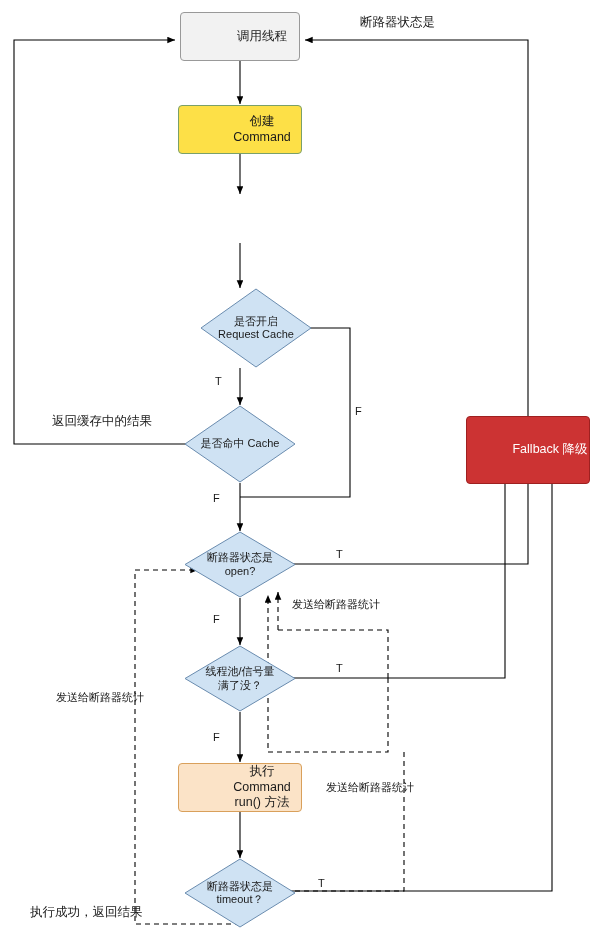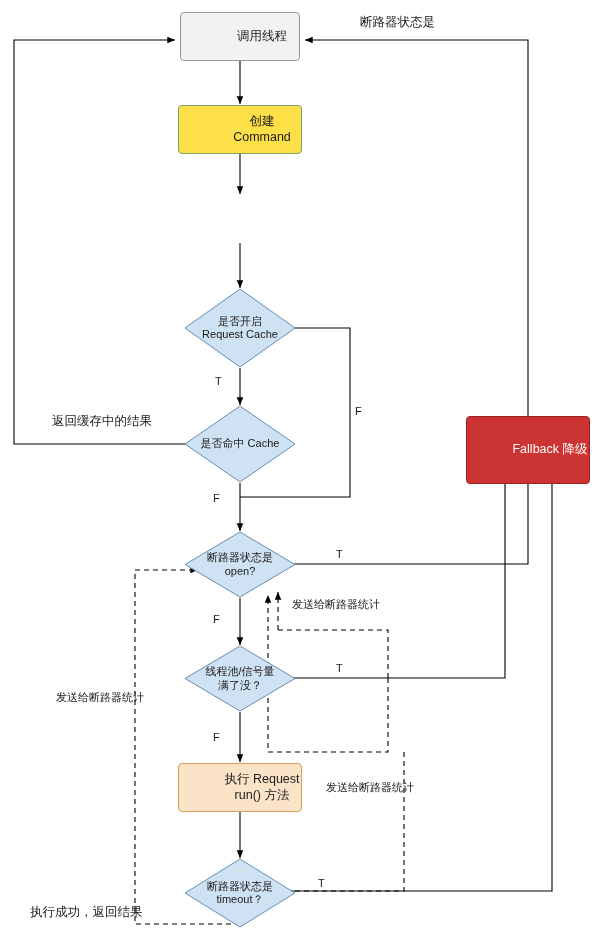--- a/index.html
+++ b/index.html
@@ -101,21 +101,21 @@
 
   <div class="node rect n-thread" style="left:180px;top:12px;width:120px;height:49px;">
     <span>调用线程</span>
   </div>
 
   <div class="node rect n-green" style="left:178px;top:105px;width:124px;height:49px;">
     <span>创建 Command</span>
   </div>
 
 
-  <div class="diamond-wrap" style="left:184px;top:288px;width:112px;height:80px;">
+  <div class="diamond-wrap" style="left:200px;top:288px;width:112px;height:80px;">
     <svg class="dia" viewBox="0 0 112 80">
       <polygon points="56,1 111,40 56,79 1,40" fill="#cfe2f3" stroke="#6a8caf" stroke-width="1"></polygon>
     </svg>
     <div class="dlabel">是否开启
 Request Cache</div>
   </div>
 
   <div class="diamond-wrap" style="left:184px;top:531px;width:112px;height:67px;">
     <svg class="dia" viewBox="0 0 112 67">
       <polygon points="56,1 111,33.5 56,66 1,33.5" fill="#cfe2f3" stroke="#6a8caf" stroke-width="1"></polygon>
@@ -133,21 +133,21 @@
 
   <div class="diamond-wrap" style="left:184px;top:645px;width:112px;height:67px;">
     <svg class="dia" viewBox="0 0 112 67">
       <polygon points="56,1 111,33.5 56,66 1,33.5" fill="#cfe2f3" stroke="#6a8caf" stroke-width="1"></polygon>
     </svg>
     <div class="dlabel">线程池/信号量
 满了没？</div>
   </div>
 
   <div class="node rect n-orange" style="left:178px;top:763px;width:124px;height:49px;">
-    <span>执行 Request
+    <span>执行 Command
 run() 方法</span>
   </div>
 
   <div class="diamond-wrap" style="left:184px;top:858px;width:112px;height:70px;">
     <svg class="dia" viewBox="0 0 112 70">
       <polygon points="56,1 111,35 56,69 1,35" fill="#cfe2f3" stroke="#6a8caf" stroke-width="1"></polygon>
     </svg>
     <div class="dlabel">断路器状态是
 timeout？</div>
   </div>

